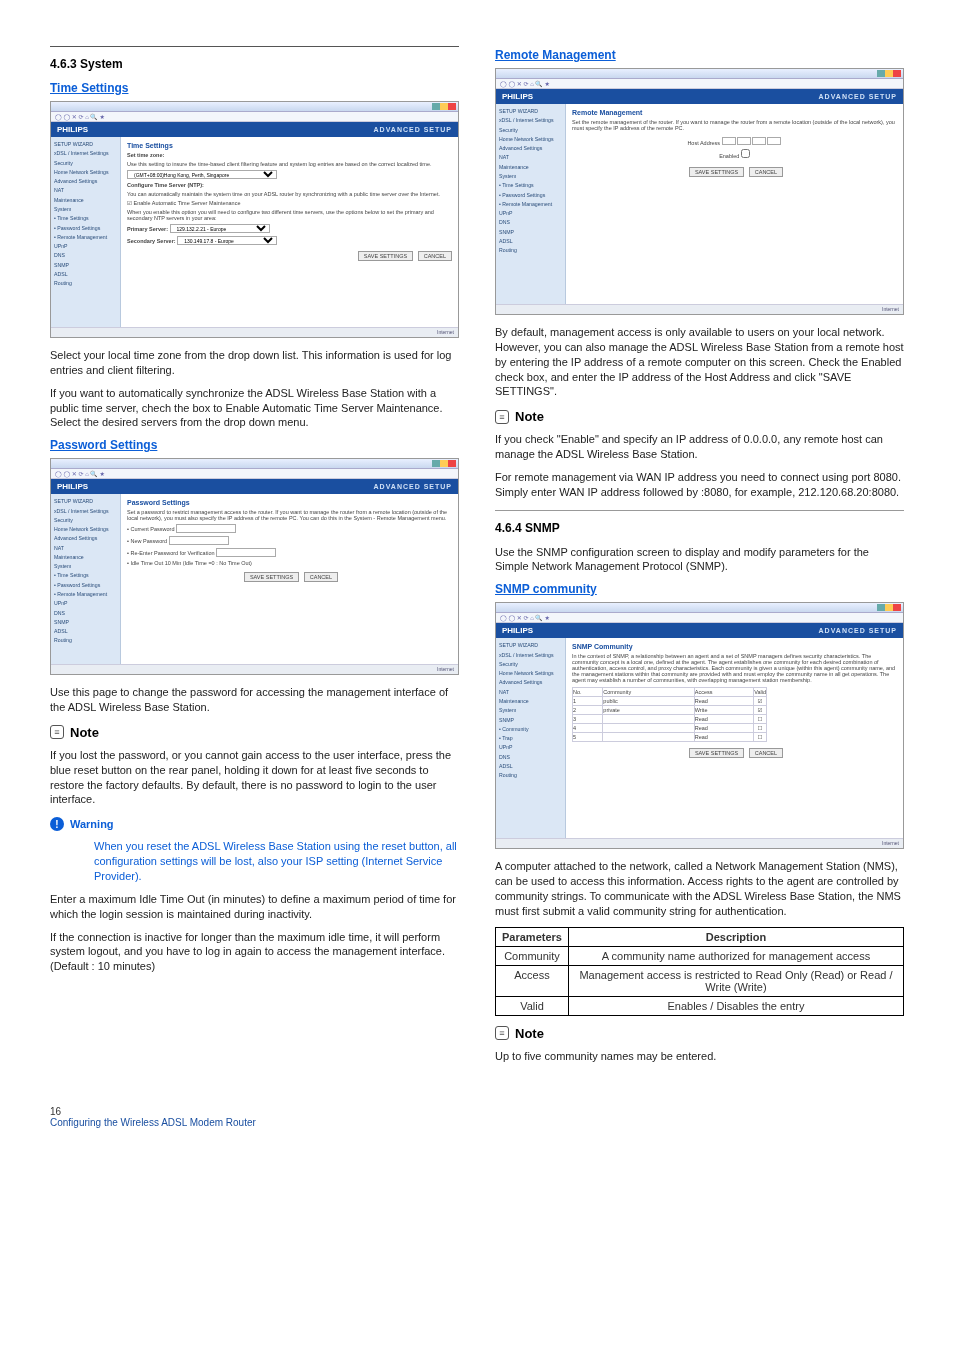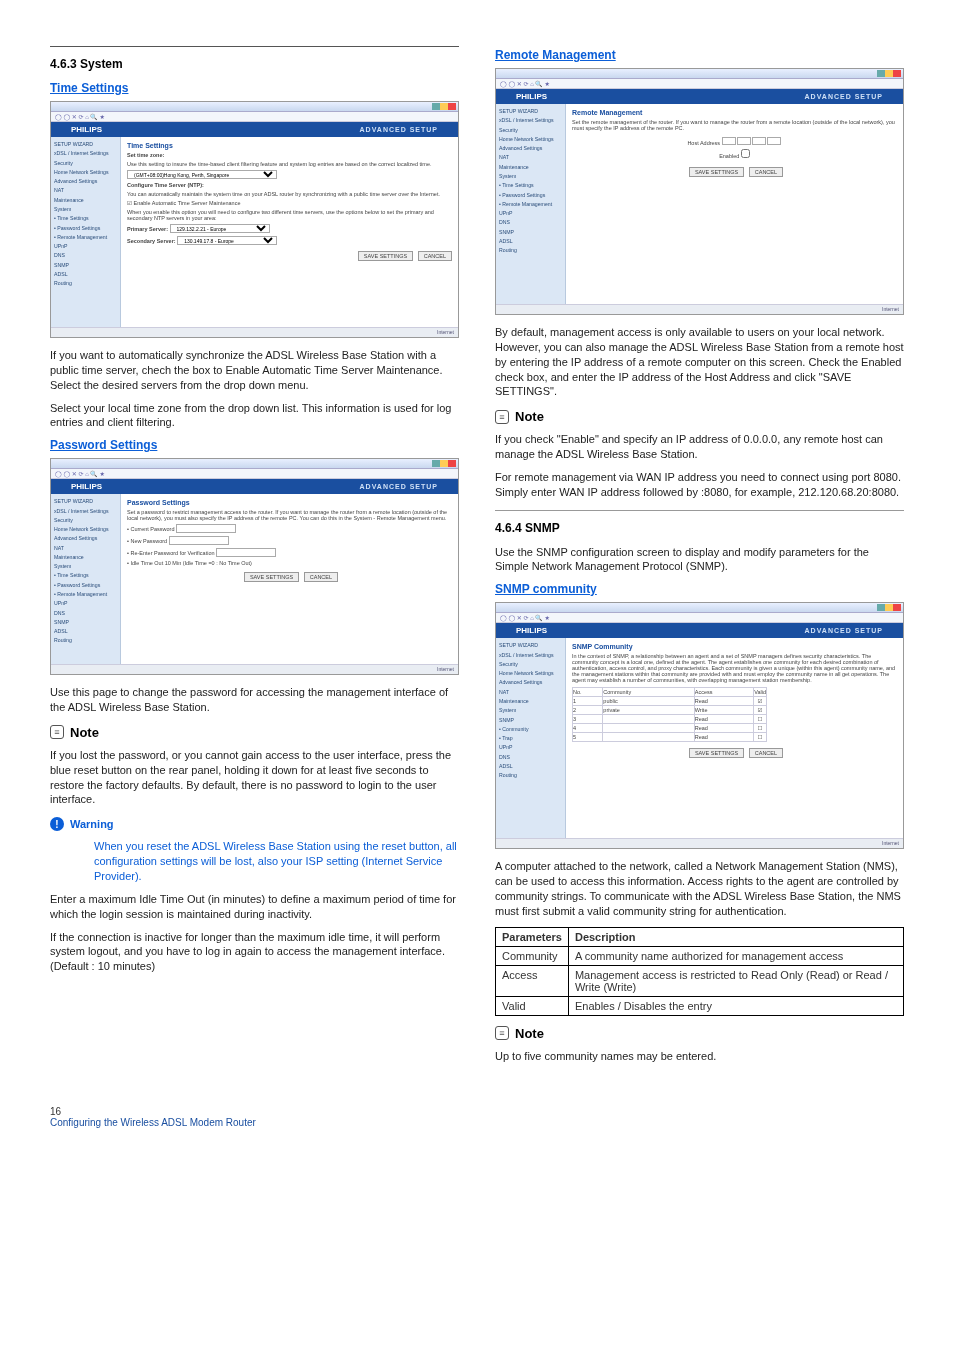--- a/index.html
+++ b/index.html
@@ -56,21 +56,21 @@
     background: #f3f6fb;
     border-bottom: 1px solid #ccd;
     padding: 1px 4px;
     color:#66a;
   }
   .ss-banner {
     background: #1a4fa0;
     color: #fff;
     font-weight: bold;
     font-size: 8px;
-    padding: 3px 20px;
+    padding: 3px 6px;
     display:flex;
     justify-content:space-between;
     align-items:center;
   }
   .ss-banner .adv { color:#cfe0f6; font-size:7px; letter-spacing:1px;}
   .ss-body {
     display:flex;
     min-height: 150px;
   }
   .ss-sidebar {
@@ -127,21 +127,21 @@
   hr.hairline{
     border:none; border-top:1px solid #555; margin:6px 0 10px 0;
   }
   hr.thin{
     border:none; border-top:1px solid #999; margin:10px 0;
   }
   table.param{
     border-collapse:collapse; width:100%; margin:8px 0;
   }
   table.param th, table.param td{
-    border:1px solid #000; padding:3px 6px; font-size:11px; text-align:left; vertical-align:top;
+    border:1px solid #000; padding:3px 6px; font-size:11px; text-align:center; vertical-align:top;
   }
   table.param th{ font-weight:bold; }
   .footer{
     display:flex; justify-content:space-between;
     font-size:10px; color:#1a4fa0; margin-top:28px;
     padding-top:6px;
     flex-direction:column;
   }
   .footer .pg{ color:#333;}
   
@@ -202,22 +202,22 @@
           <div class="field-row"><b>Secondary Server:</b> <select class="fake" style="width:100px;"><option>130.149.17.8 - Europe</option></select></div>
           <div class="ss-btns">
             <span>SAVE SETTINGS</span>
             <span>CANCEL</span>
           </div>
         </div>
       </div>
       <div class="ss-status">Internet</div>
     </div>
 
+    <p>Select your local time zone from the drop down list. This information is used for log entries and client filtering.</p>
     <p>If you want to automatically synchronize the ADSL Wireless Base Station with a public time server, chech the box to Enable Automatic Time Server Maintenance. Select the desired servers from the drop down menu.</p>
-    <p>Select your local time zone from the drop down list. This information is used for log entries and client filtering.</p>
 
     <h4 class="blue-heading">Password Settings</h4>
 
     <div class="screenshot-box">
       <div class="ss-toolbar"></div>
       <div class="ss-subbar">◯ ◯ ✕ ⟳ ⌂ 🔍 ★</div>
       <div class="ss-banner">
         <span>PHILIPS</span>
         <span class="adv">ADVANCED SETUP</span>
       </div>

